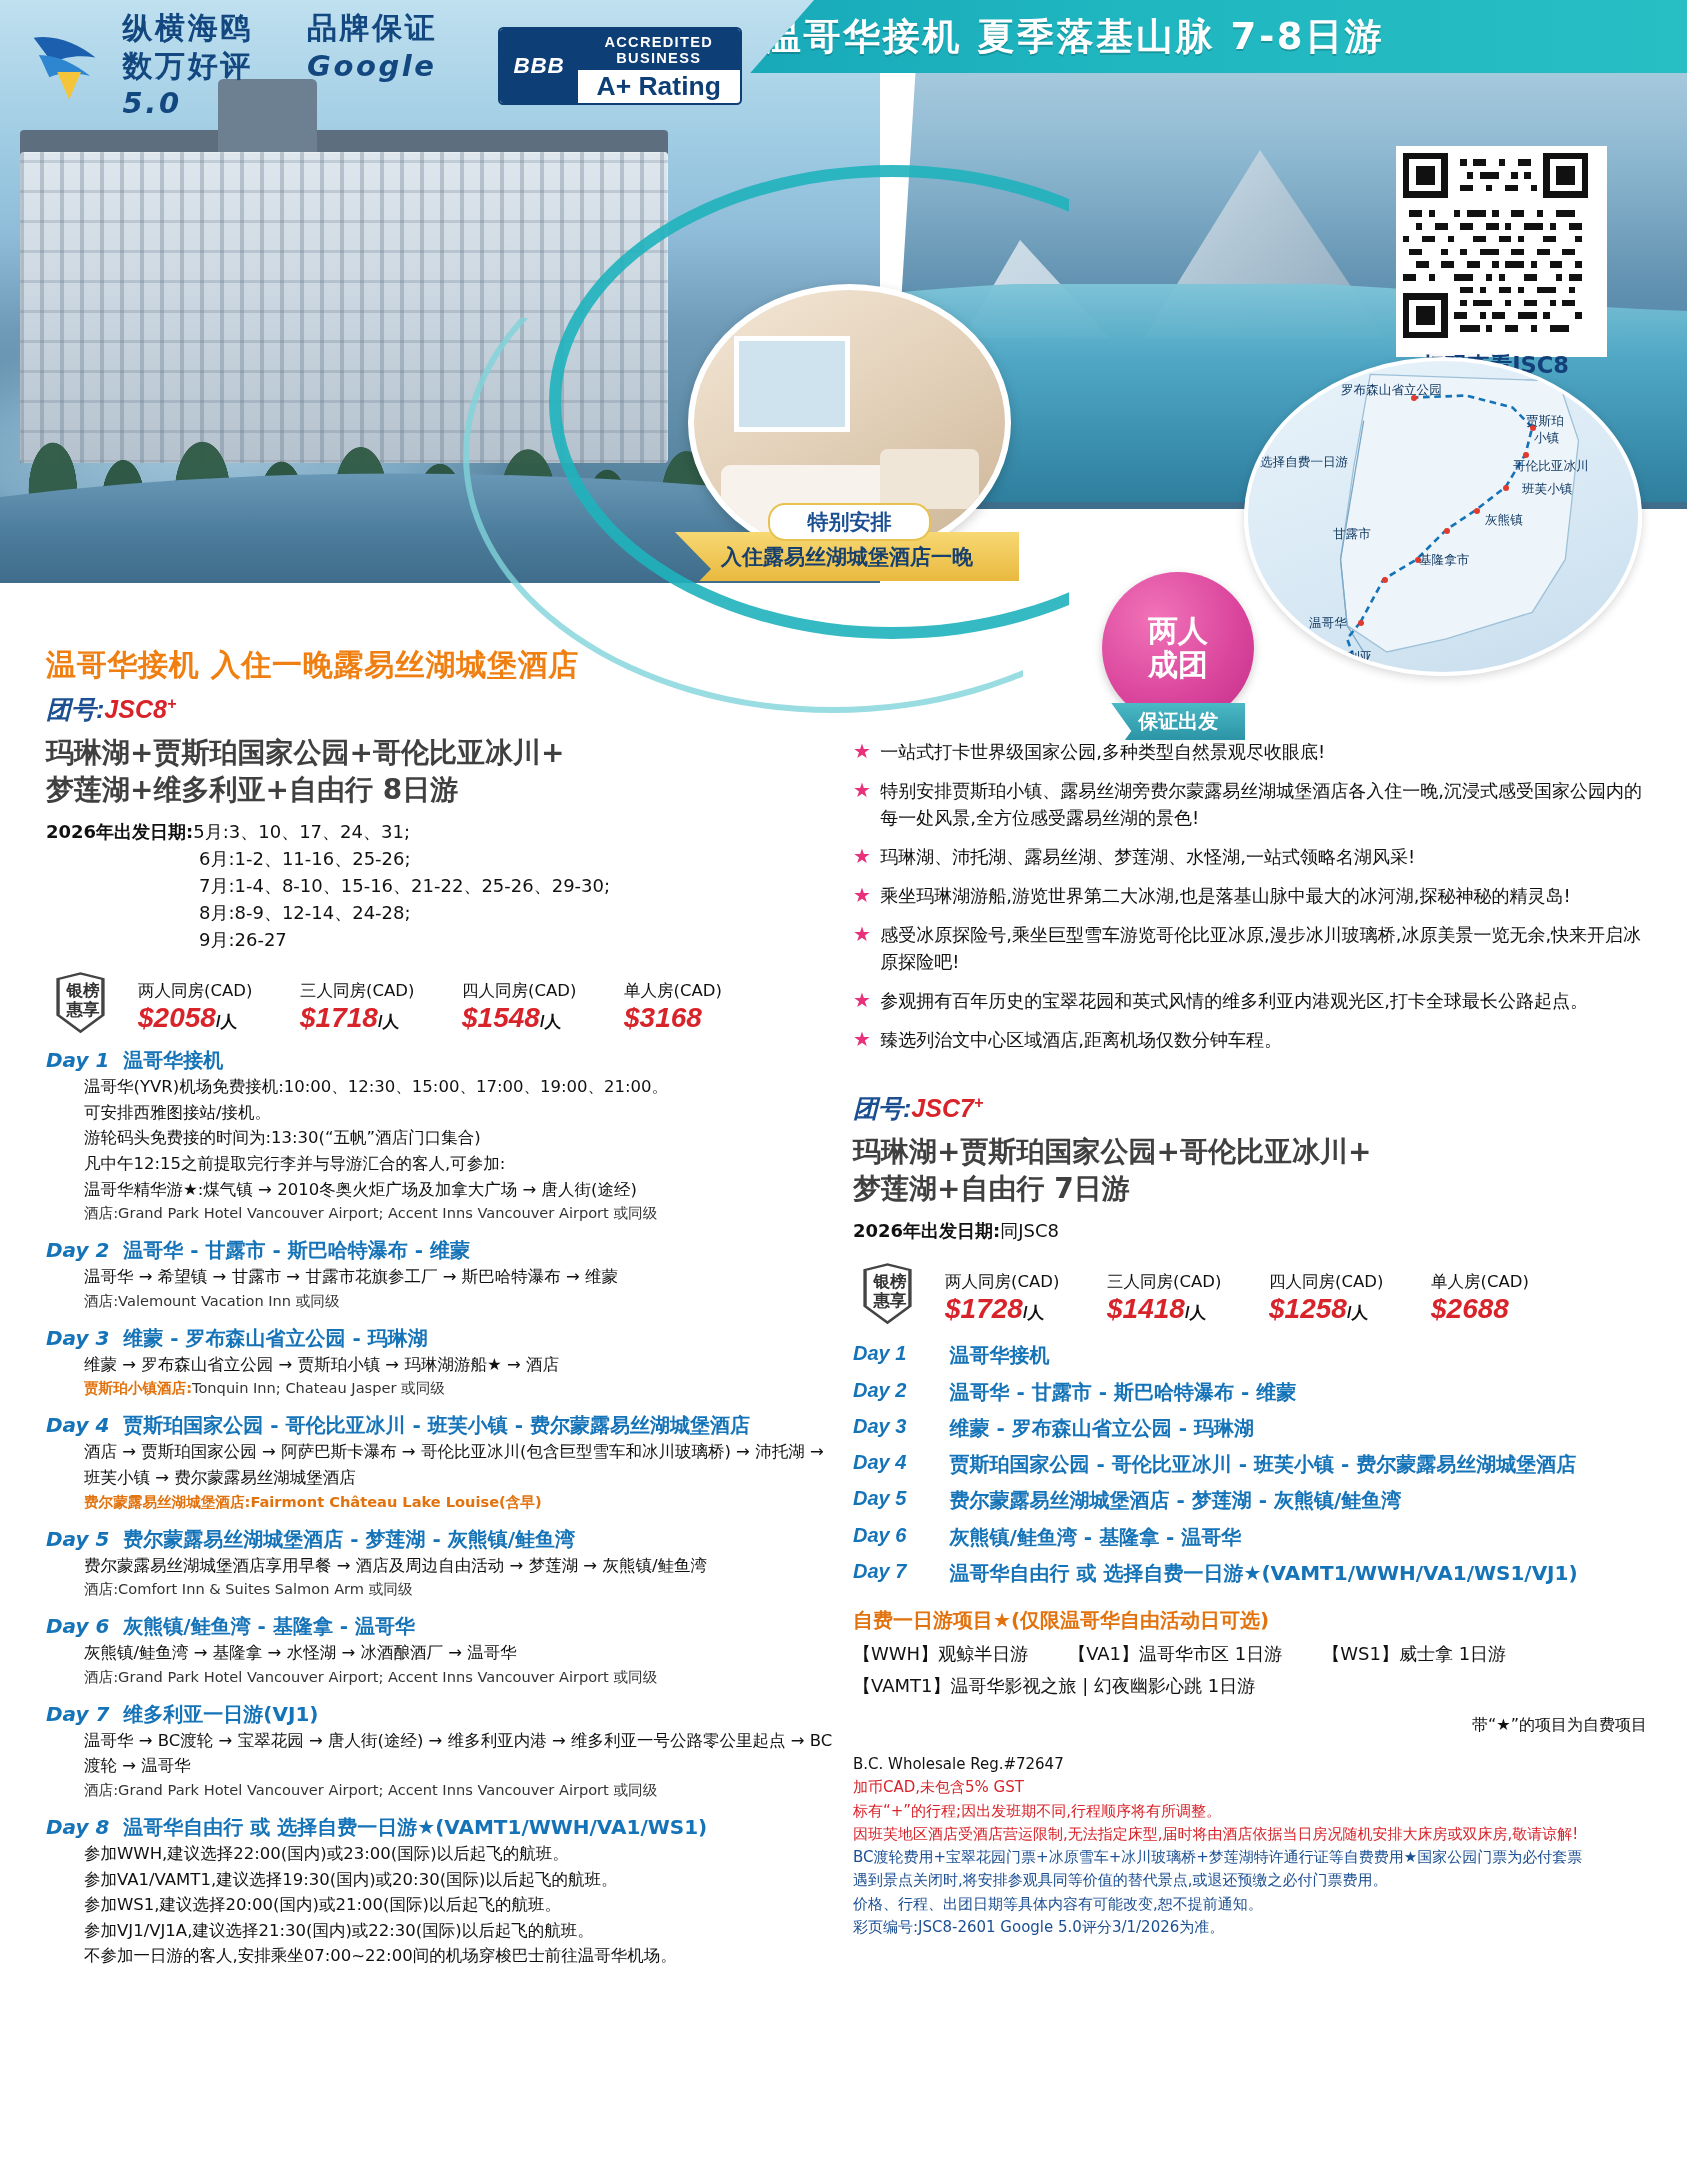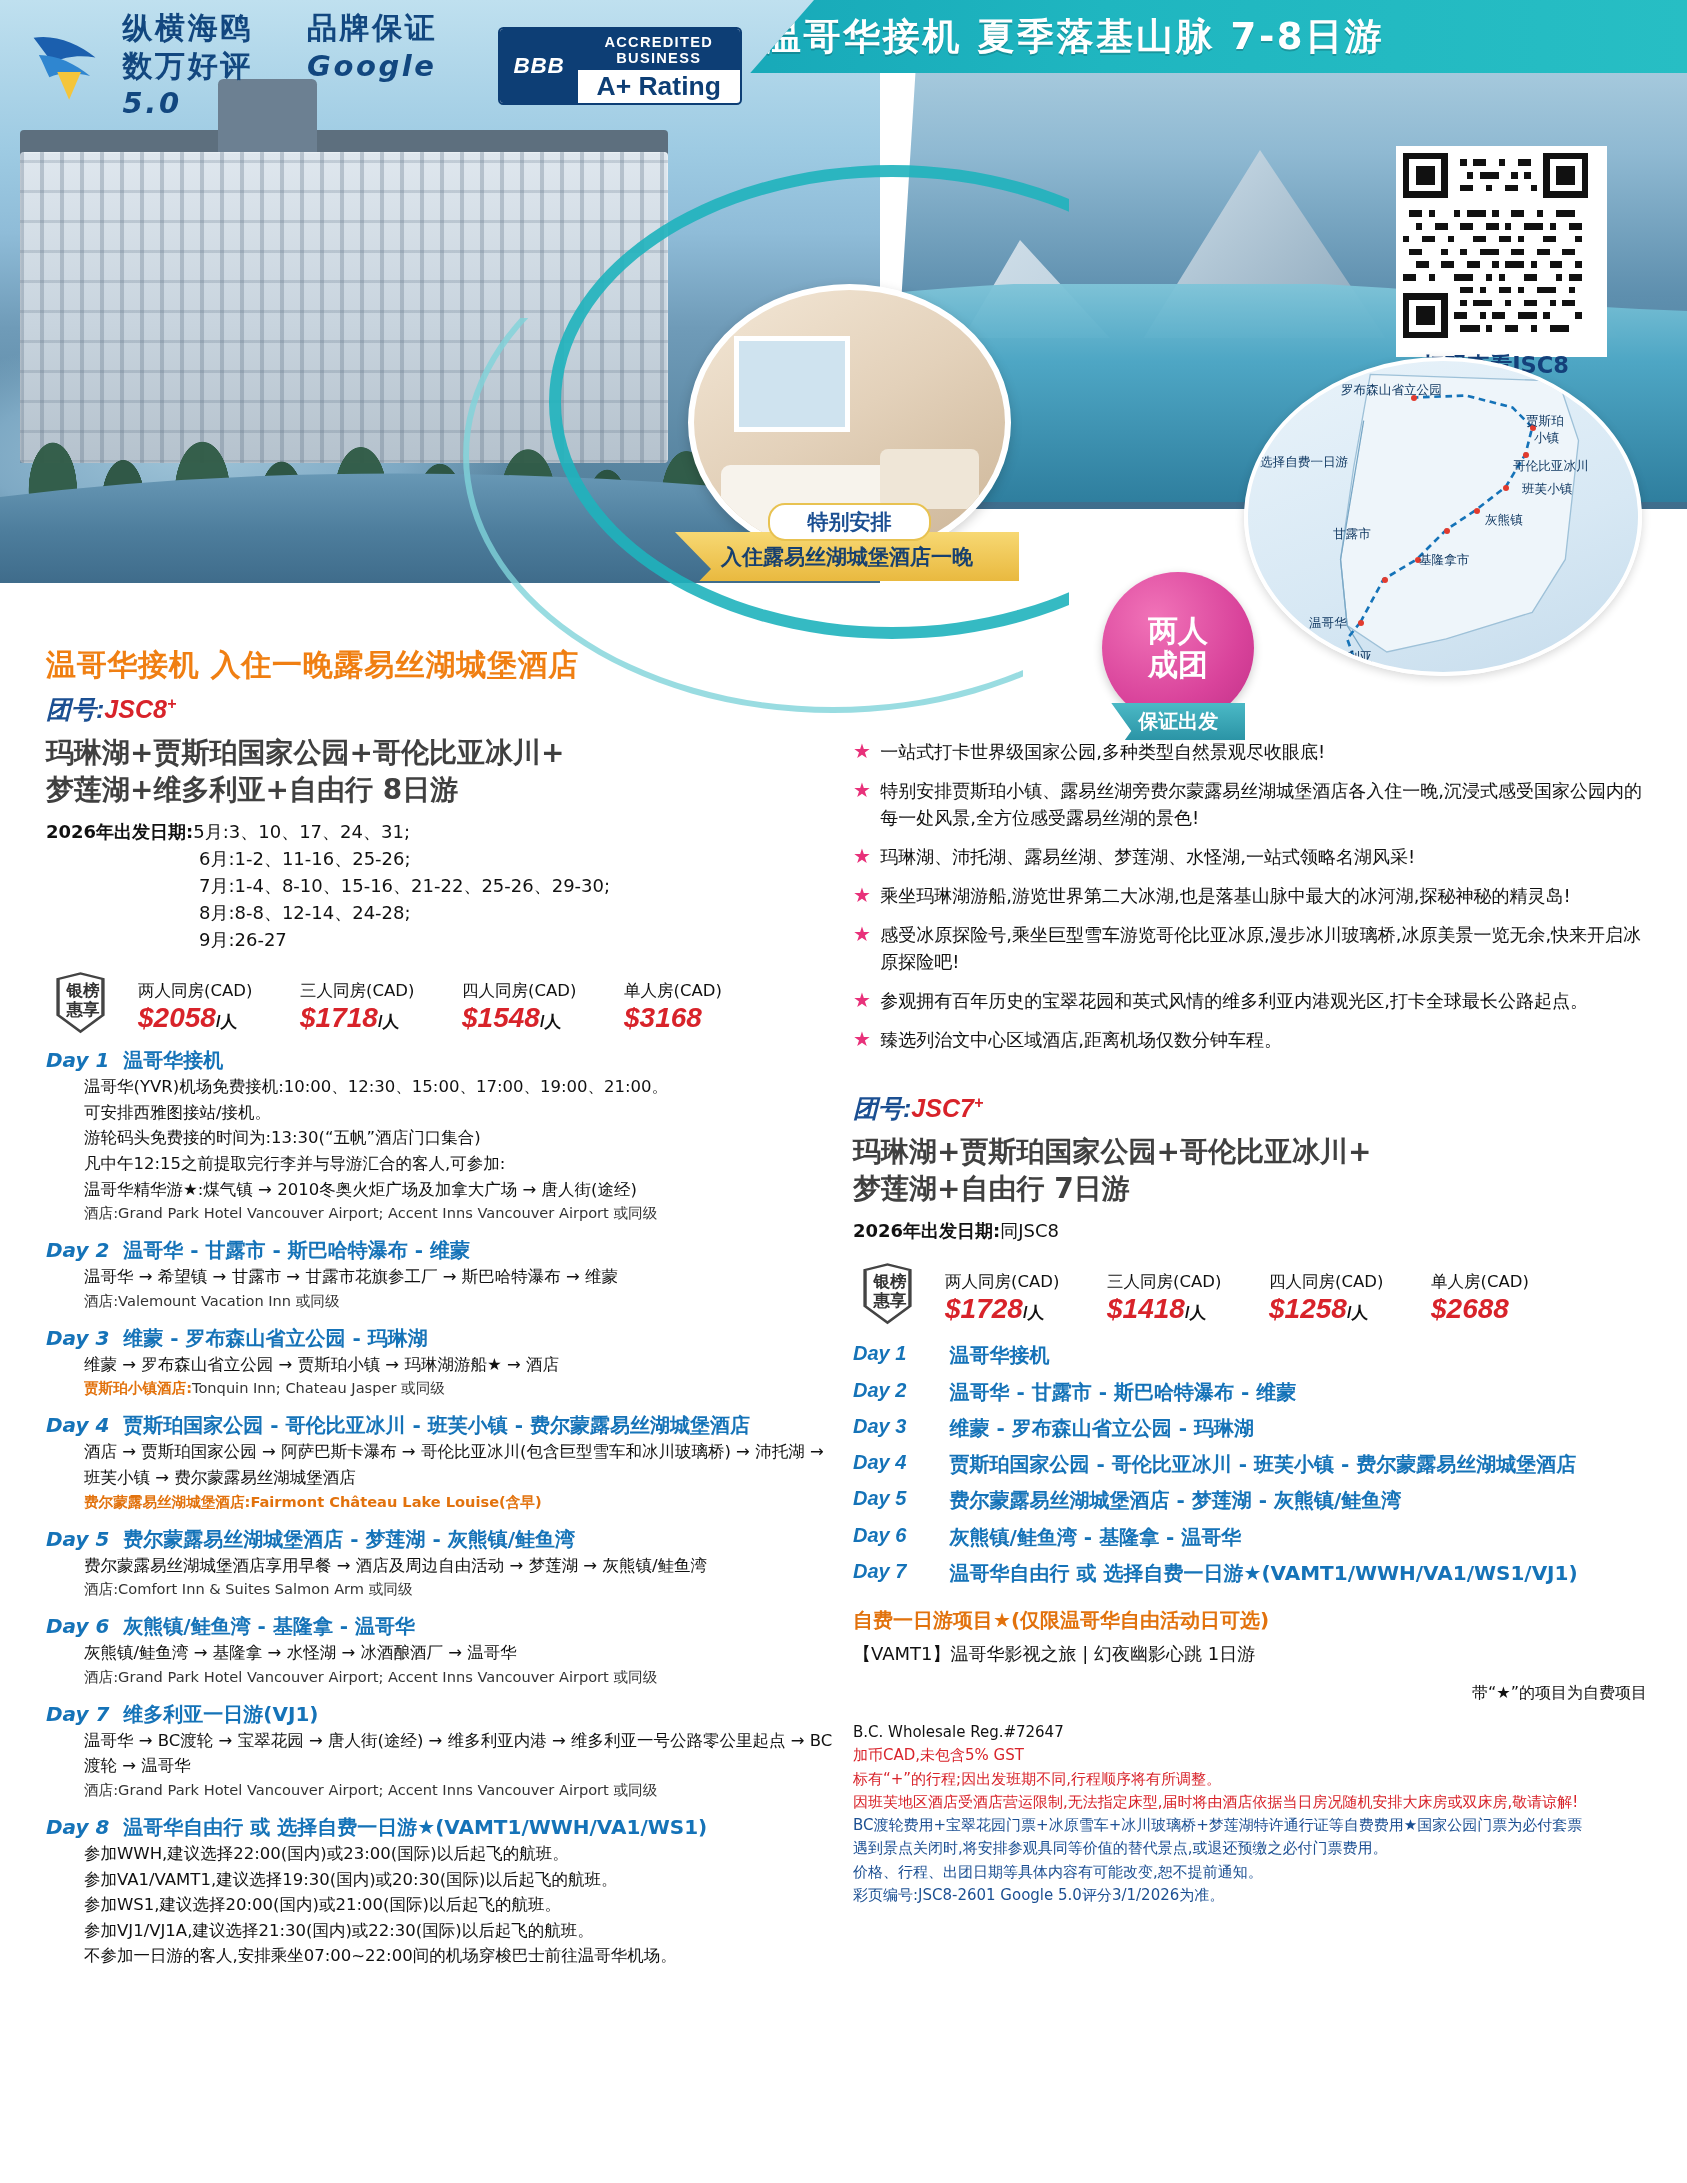--- a/index.html
+++ b/index.html
@@ -476,21 +476,21 @@
 
       <div class="route-title">
         <div>玛琳湖+贾斯珀国家公园+哥伦比亚冰川+</div>
         <div>梦莲湖+维多利亚+自由行 8日游</div>
       </div>
 
       <div class="dates">
         <span class="lbl">2026年出发日期:</span><span>5月:3、10、17、24、31;</span>
         <span class="ind">6月:1-2、11-16、25-26;</span>
         <span class="ind">7月:1-4、8-10、15-16、21-22、25-26、29-30;</span>
-        <span class="ind">8月:8-8、12-14、24-28;</span>
+        <span class="ind">8月:8-9、12-14、24-28;</span>
         <span class="ind">9月:26-27</span>
       </div>
 
       <div class="price-row">
         <div class="seal">
           <svg width="74" height="66" viewBox="0 0 112 100" style="position:absolute;left:0;top:0">
             <path d="M6,14 L26,6 L46,14 L46,66 L26,90 L6,66 Z" fill="none" stroke="#444" stroke-width="3" transform="translate(8,2) scale(1.7,1.05)"></path>
           </svg>
           <div class="seal-txt">
             <div>银榜</div>
@@ -694,20 +694,23 @@
         <div class="r-day-label">Day 6</div>
         <div class="r-day-text">灰熊镇/鲑鱼湾 - 基隆拿 - 温哥华</div>
       </div>
       <div class="r-day">
         <div class="r-day-label">Day 7</div>
         <div class="r-day-text">温哥华自由行 或 选择自费一日游★(VAMT1/WWH/VA1/WS1/VJ1)</div>
       </div>
 
       <div class="opt-title">自费一日游项目★(仅限温哥华自由活动日可选)</div>
       <div class="opt-line">
+        <span>【WWH】观鲸半日游</span><span class="gap"></span><span>【VA1】温哥华市区 1日游</span><span class="gap"></span><span>【WS1】威士拿 1日游</span>
+      </div>
+      <div class="opt-line">
         <span>【VAMT1】温哥华影视之旅 | 幻夜幽影心跳 1日游</span>
       </div>
       <div class="opt-note">带“★”的项目为自费项目</div>
 
       <div class="fine">
         <div>B.C. Wholesale Reg.#72647</div>
         <div class="red">加币CAD,未包含5% GST</div>
         <div class="red">标有“+”的行程;因出发班期不同,行程顺序将有所调整。</div>
         <div class="red">因班芙地区酒店受酒店营运限制,无法指定床型,届时将由酒店依据当日房况随机安排大床房或双床房,敬请谅解!</div>
         <div class="blue">BC渡轮费用+宝翠花园门票+冰原雪车+冰川玻璃桥+梦莲湖特许通行证等自费费用★国家公园门票为必付套票</div>

